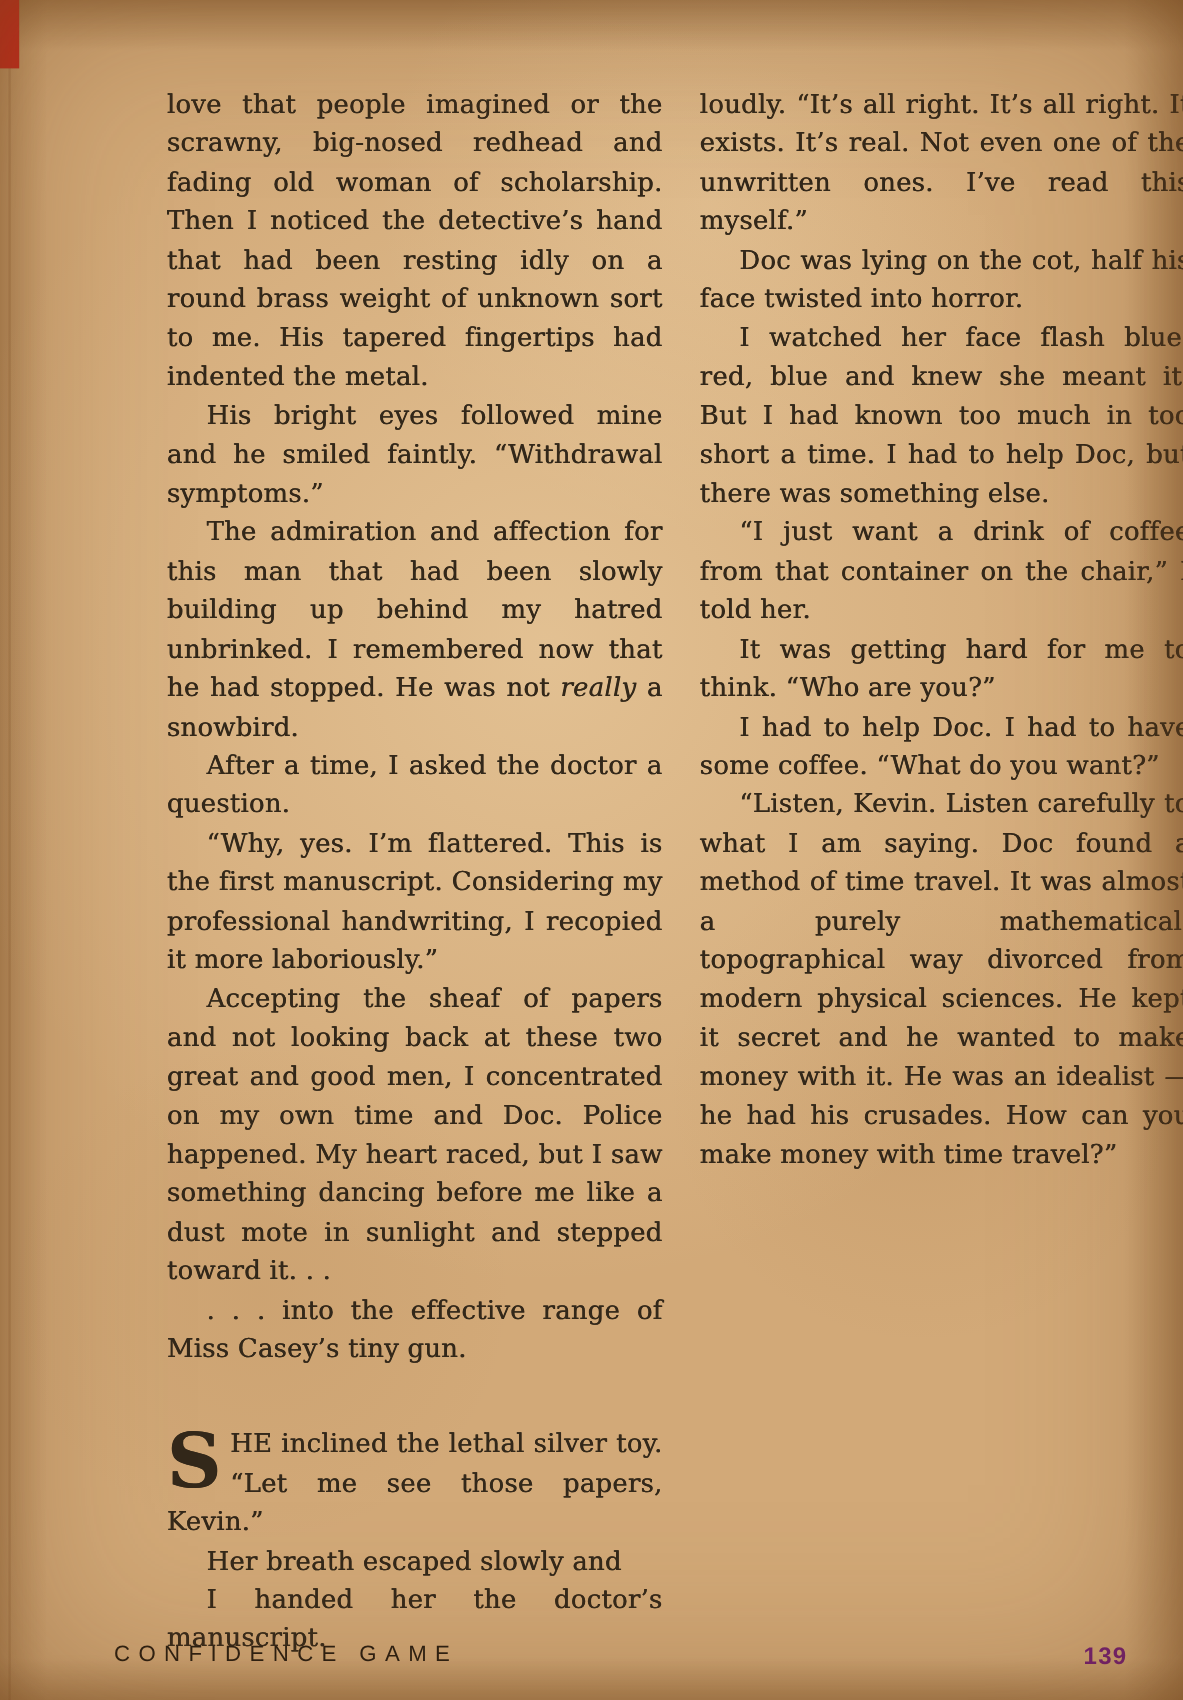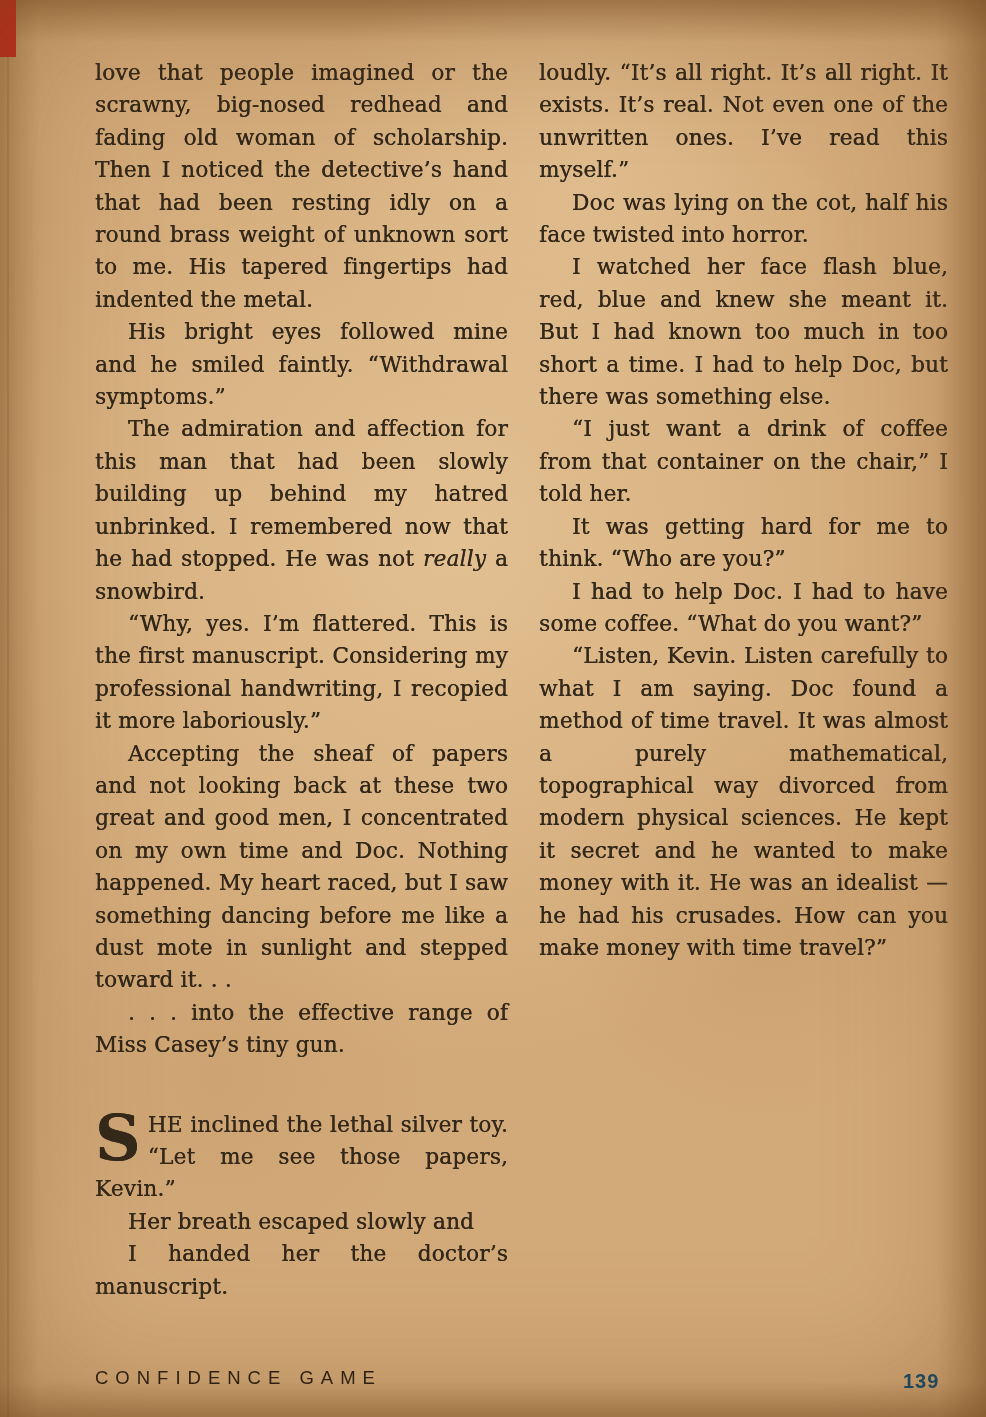--- a/index.html
+++ b/index.html
@@ -31,27 +31,28 @@
   .scan-edge-line {
     position: absolute; left: 7px; top: 0; width: 2px; height: 100%;
     background: rgba(110,68,26,0.18);
   }
   .red-strip {
     position: absolute; left: 0; top: 0; width: 16px; height: 57px;
   }
 
   
   .col {
-    position: absolute; top: 57px;
+    position: absolute; top: 72px;
     color: #33281a;
     font-size: 21.6px;
     line-height: 32.4px;
     text-align: justify;
     text-shadow: 0.35px 0 0 currentColor;
     letter-spacing: 0.2px;
+    margin-left: 44px;
   }
   .col-left  { left: 95px;  width: 413px; }
   .col-right { left: 539px; width: 409px; }
   .para { margin: 0; }
   .para.indent { text-indent: 33px; }
   .para.section-break { margin-top: 47px; }
   .para em { font-style: italic; }
   .dropcap {
     float: left;
     font-weight: bold;
@@ -68,36 +69,37 @@
     font-size: 18.5px;
     letter-spacing: 7px;
     color: #241b10;
   }
   .page-number {
     position: absolute; left: 903px; top: 1370px;
     font-family: "Liberation Sans", sans-serif;
     font-weight: bold;
     font-size: 20px;
     letter-spacing: 1px;
-    color: #0c4a6e;
+    color: #701a75;
   }
 </style>
 </head>
 <body>
 
 <div class="paper"></div>
 <div class="scan-edge-line"></div>
 <div class="red-strip" style="background: rgb(198, 39, 28);"></div>
 
 <div class="col col-left" id="col-left">
     <p class="para"><span>love that people imagined or the scrawny, big-nosed redhead and fading old woman of scholarship. Then I noticed the detective’s hand that had been resting idly on a round brass weight of unknown sort to me. His tapered fingertips had indented the metal.</span></p>
     <p class="para indent"><span>His bright eyes followed mine and he smiled faintly. “Withdrawal symptoms.”</span></p>
     <p class="para indent"><span>The admiration and affection for this man that had been slowly building up behind my hatred unbrinked. I remembered now that he had stopped. He was not </span><em>really</em><span> a snowbird.</span></p>
+    <p class="para indent"><span>After a time, I asked the doctor a question.</span></p>
     <p class="para indent"><span>“Why, yes. I’m flattered. This is the first manuscript. Considering my professional handwriting, I recopied it more laboriously.”</span></p>
-    <p class="para indent"><span>Accepting the sheaf of papers and not looking back at these two great and good men, I concentrated on my own time and Doc. Nothing happened. My heart raced, but I saw something dancing before me like a dust mote in sunlight and stepped toward it. . .</span></p>
+    <p class="para indent"><span>Accepting the sheaf of papers and not looking back at these two great and good men, I concentrated on my own time and Doc. Police happened. My heart raced, but I saw something dancing before me like a dust mote in sunlight and stepped toward it. . .</span></p>
     <p class="para indent"><span>. . . into the effective range of Miss Casey’s tiny gun.</span></p>
     <p class="para section-break"><span class="dropcap">S</span><span>HE inclined the lethal silver toy. “Let me see those papers, Kevin.”</span></p>
     <p class="para indent"><span>Her breath escaped slowly and</span></p>
     <p class="para indent"><span>I handed her the doctor’s manuscript.</span></p>
   </div>
 <div class="col col-right" id="col-right">
     <p class="para"><span>loudly. “It’s all right. It’s all right. It exists. It’s real. Not even one of the unwritten ones. I’ve read this myself.”</span></p>
     <p class="para indent"><span>Doc was lying on the cot, half his face twisted into horror.</span></p>
     <p class="para indent"><span>I watched her face flash blue, red, blue and knew she meant it. But I had known too much in too short a time. I had to help Doc, but there was something else.</span></p>
     <p class="para indent"><span>“I just want a drink of coffee from that container on the chair,” I told her.</span></p>

